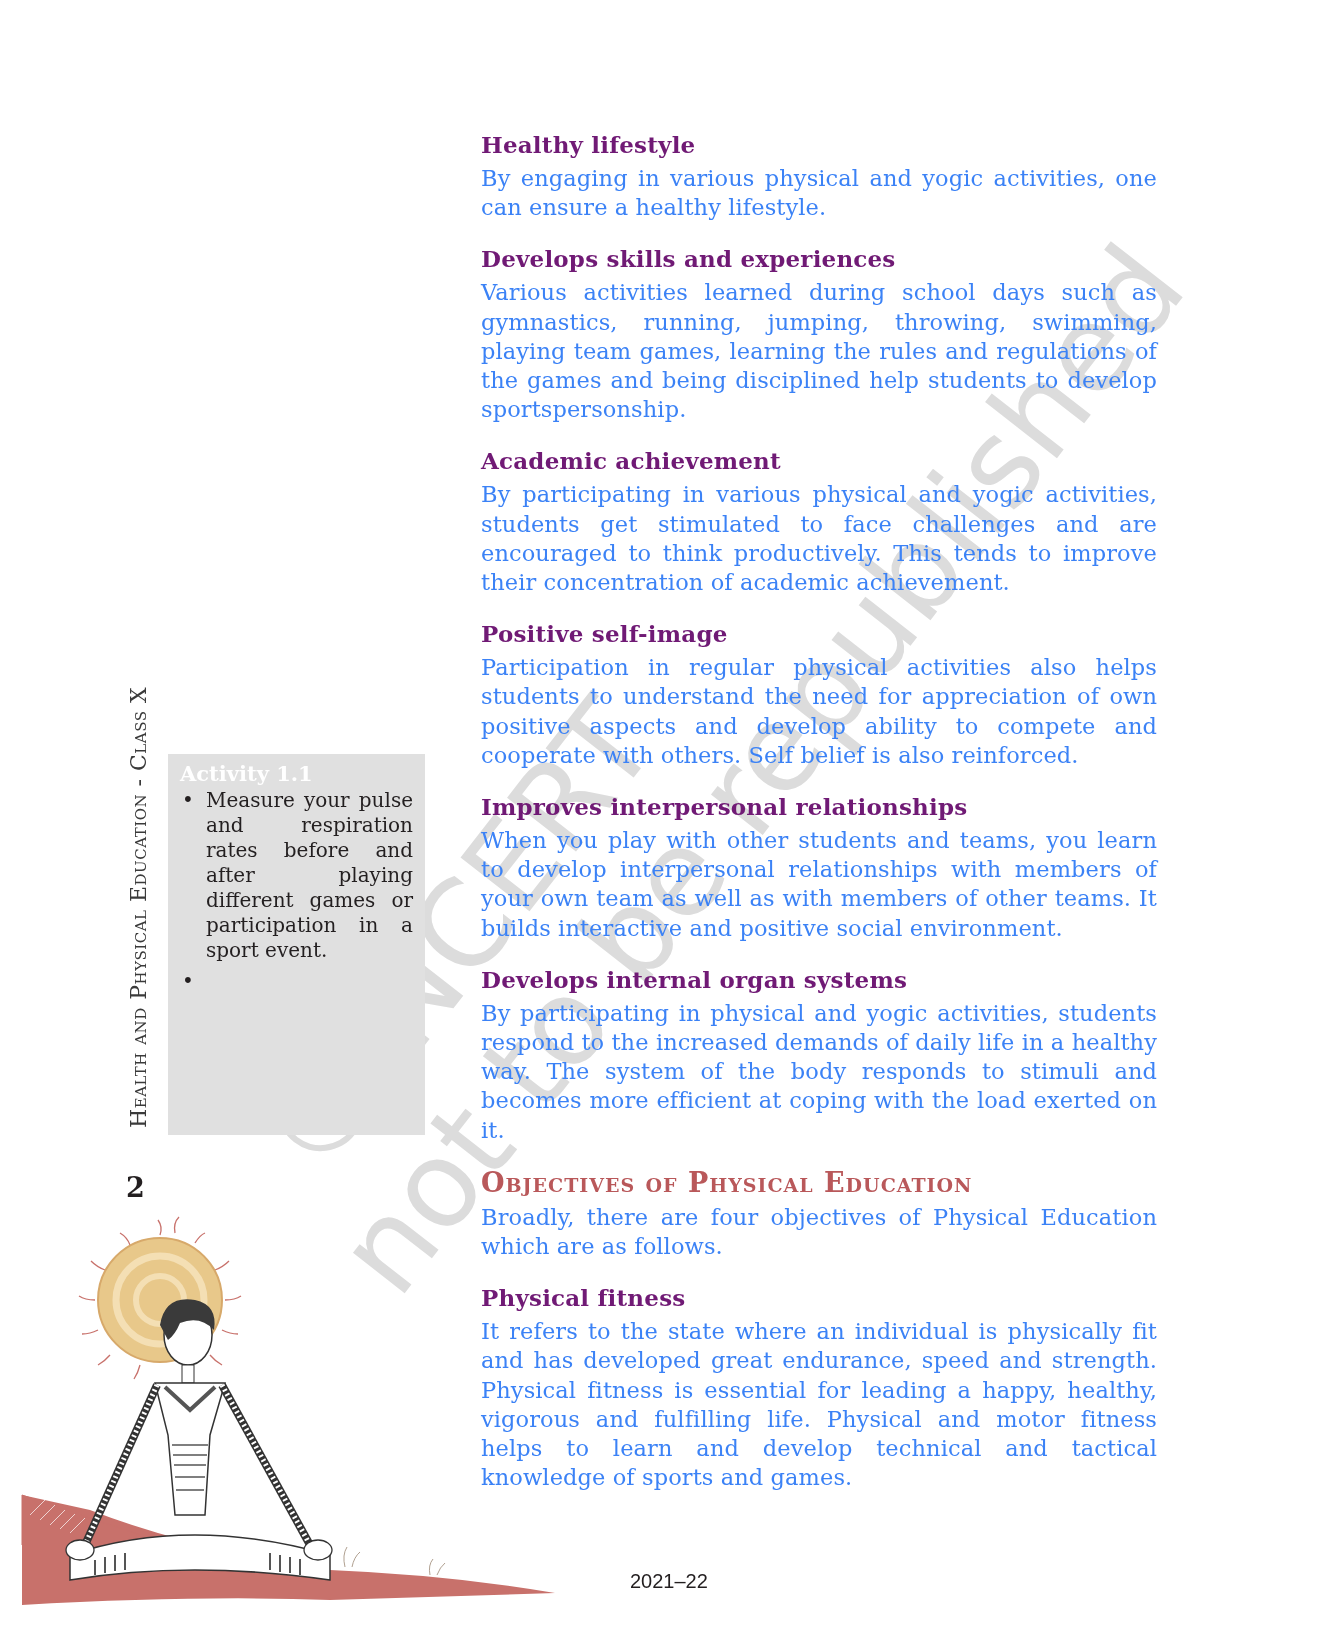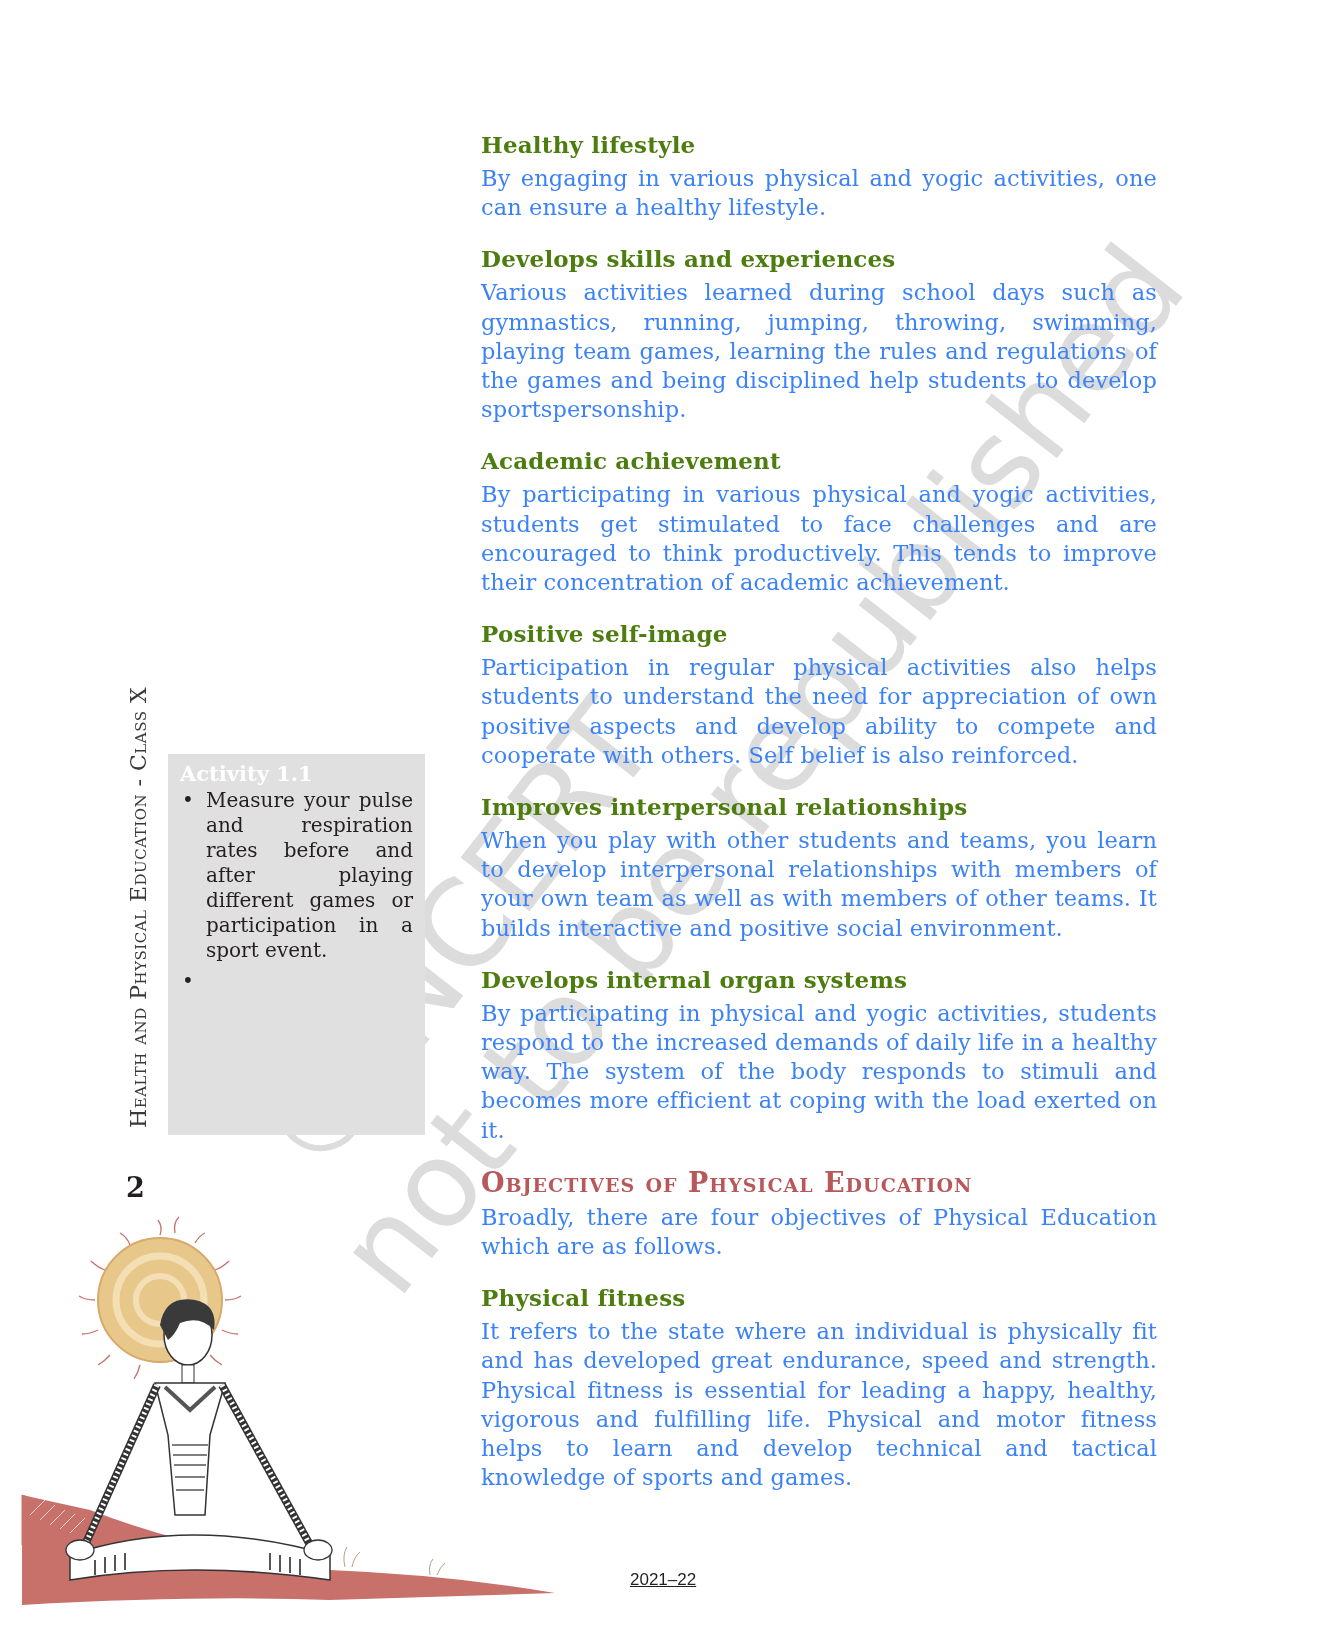--- a/index.html
+++ b/index.html
@@ -11,21 +11,21 @@
   .watermark { position: absolute; left: 300px; top: 560px; width: 900px; height: 700px;
                pointer-events: none; z-index: 0; }
   .watermark span { position: absolute; font-family: "DejaVu Sans", sans-serif;
                     color: #dcdcdc; transform-origin: left bottom; white-space: nowrap; }
   .wm1 { left: 40px; top: 500px; font-size: 120px; transform: rotate(-52deg); }
   .wm2 { left: 120px; top: 620px; font-size: 120px; transform: rotate(-52deg); }
 
   
   .main-col { position: absolute; left: 481px; top: 128px; width: 676px; z-index: 1; }
   .section-heading { font-family: "DejaVu Serif", serif; font-weight: bold; font-size: 23px;
-                     color: #4d7c0f; margin: 0; line-height: 34px; letter-spacing: 0.2px; }
+                     color: #701a75; margin: 0; line-height: 34px; letter-spacing: 0.2px; }
   .para { font-size: 22.5px; line-height: 29.2px; text-align: justify; margin: 2px 0 0 0;
           color: #3b82f6; letter-spacing: 0.1px; }
   .block { margin-bottom: 20px; }
   .objectives-heading { font-family: "DejaVu Serif", serif; font-weight: bold; color: #b9585a;
                         font-size: 27px; font-variant: small-caps; letter-spacing: 1px;
                         margin: 8px 0 0 0; line-height: 36px; }
 
   
   .side-label { position: absolute; left: 126px; top: 1128px; transform-origin: left top;
                 transform: rotate(-90deg); font-variant: small-caps; font-size: 22px;
@@ -39,21 +39,21 @@
   .activity-title { font-weight: bold; color: #ffffff; font-size: 21px; line-height: 28px; margin: 0; }
   .activity-list { list-style: none; margin: 0; padding: 0; }
   .activity-list li { position: relative; padding-left: 26px; font-size: 20px; line-height: 25px;
                       text-align: justify; margin-bottom: 6px; color: #231f20; }
   .activity-list li .bullet { position: absolute; left: 2px; top: 0; }
 
   
   .illustration { position: absolute; left: 0; top: 1215px; width: 560px; height: 410px; z-index: 1; }
 
   .footer-year { position: absolute; left: 630px; top: 1570px; font-family: "Liberation Sans", sans-serif;
-                 font-size: 17px; color: #231f20; z-index: 1; text-decoration: underline; }
+                 font-size: 20px; color: #231f20; z-index: 1; }
 </style>
 </head>
 <body>
 
 <div class="page">
 
   <div class="watermark">
     <span class="wm1">© NCERT</span>
     <span class="wm2">not to be republished</span>
   </div>

